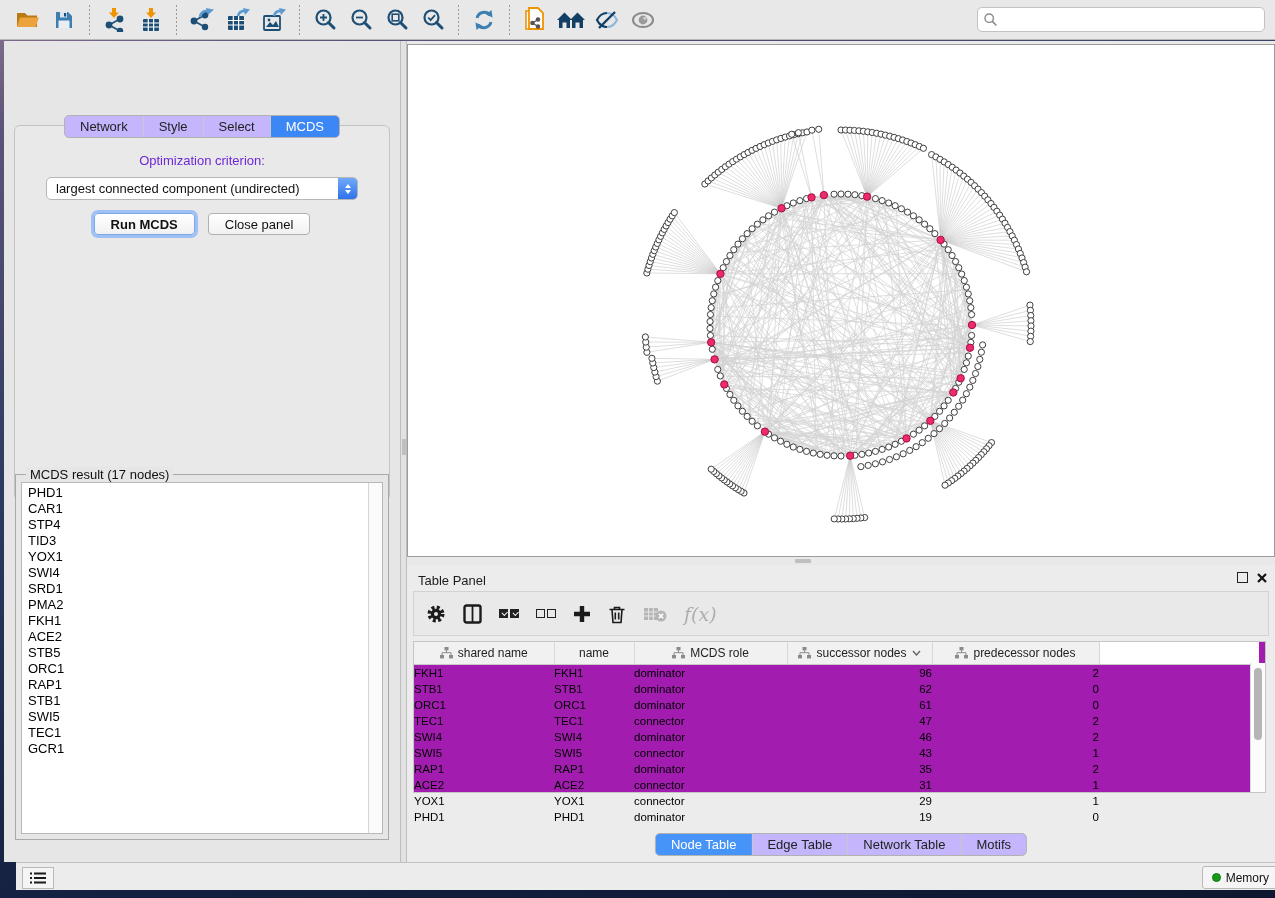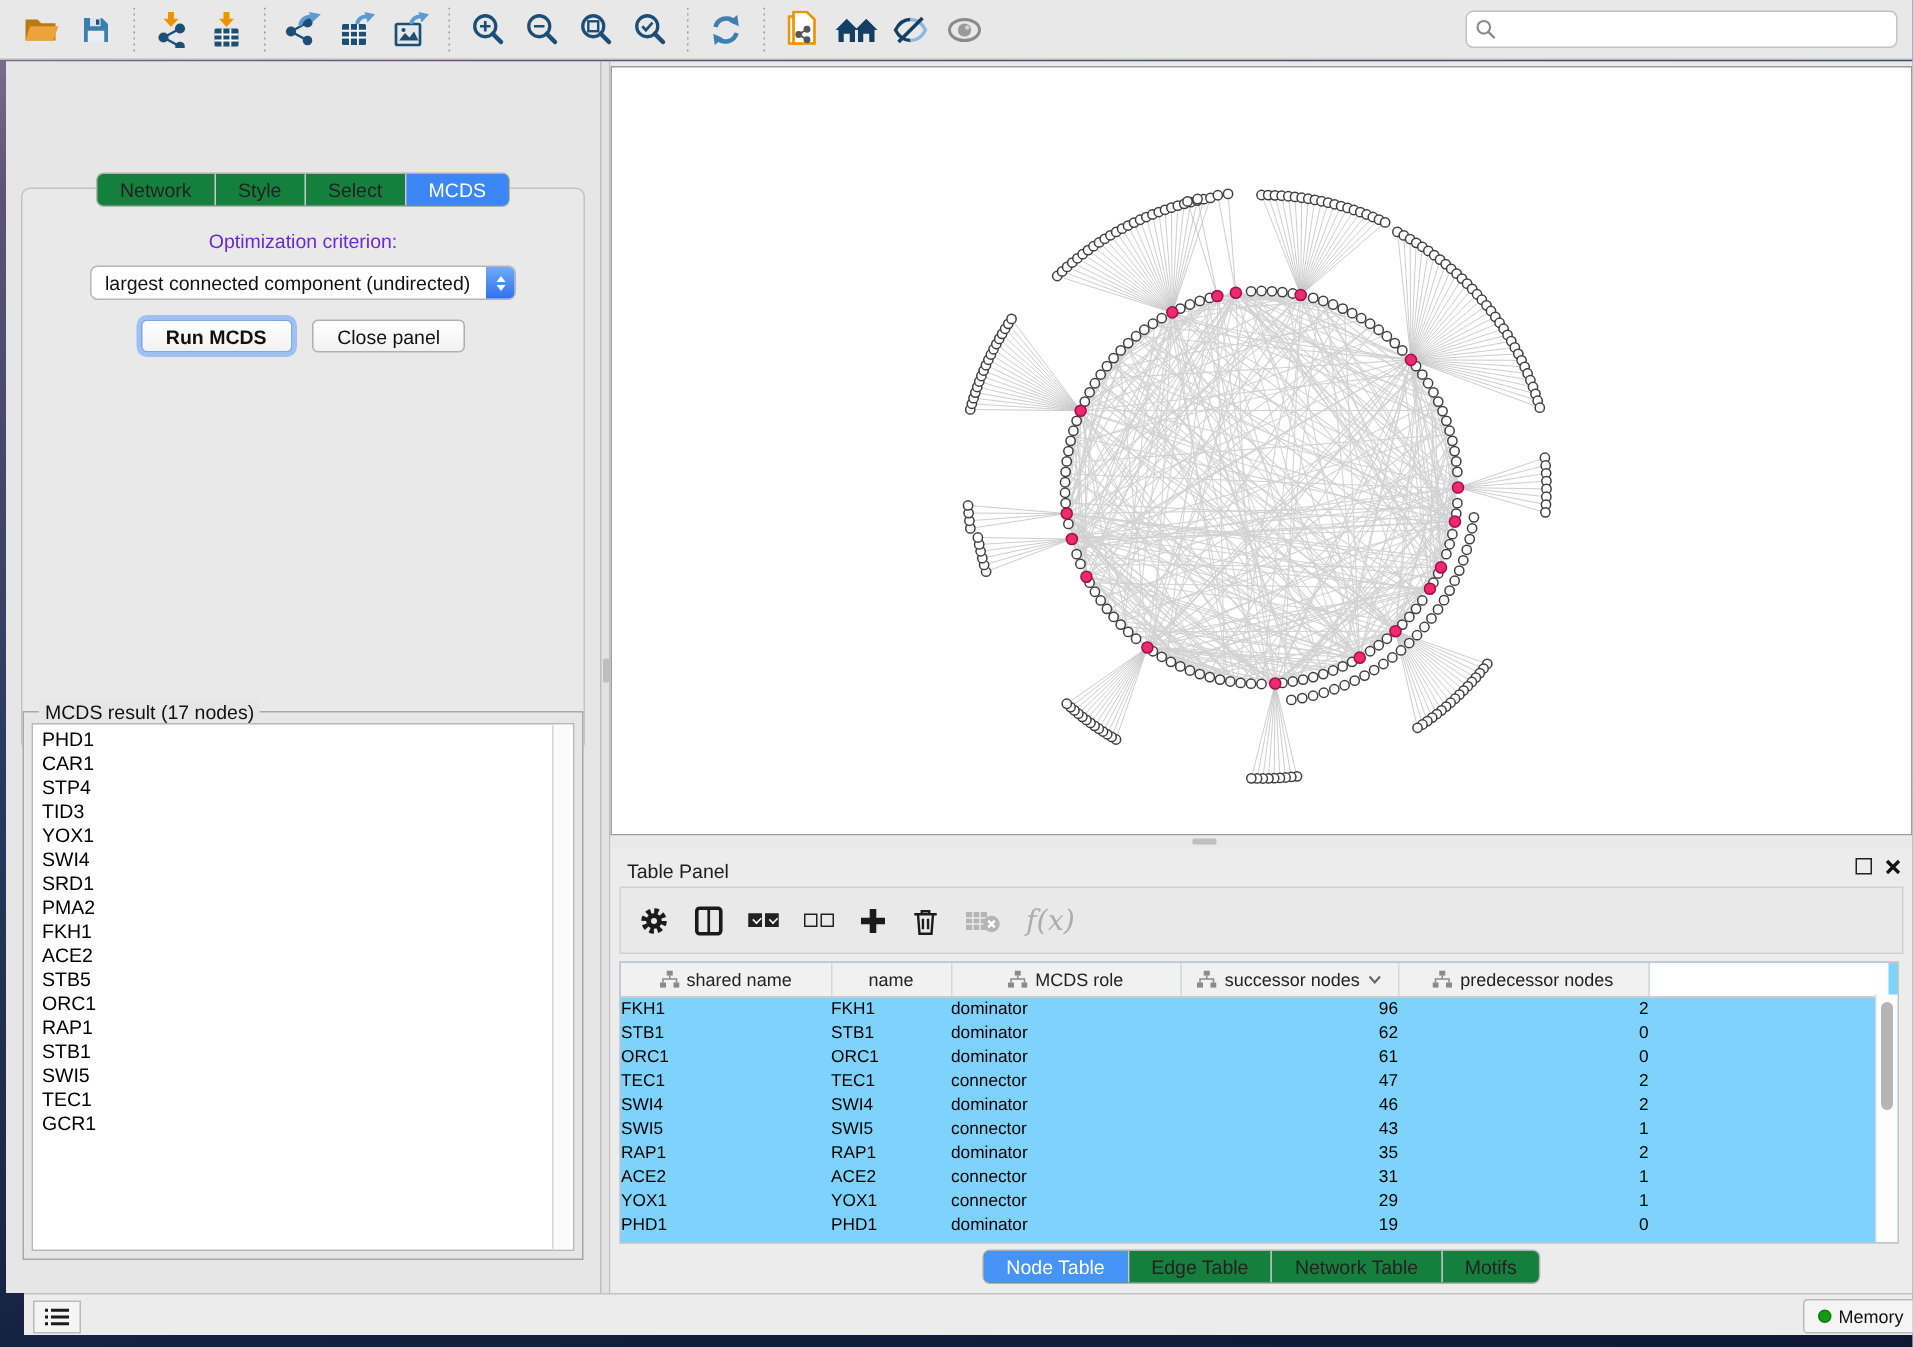--- a/index.html
+++ b/index.html
@@ -24,30 +24,30 @@
   .desk-left,.desk-bottom{background:transparent;}
   
   .main{position:absolute;left:4px;top:41px;width:1271px;height:821px;background:#e9e9e9;}
   
   .control-panel{position:absolute;left:0;top:0;width:396px;height:821px;background:#e6e6e6;}
   .panel-titlebar{position:absolute;left:0;top:0;width:100%;height:26px;}
   .panel-title{position:absolute;left:11px;top:8px;font-size:13px;color:#1c1c1c;}
   .panel-icons{position:absolute;right:8px;top:7px;display:flex;gap:9px;align-items:center;}
   .float-ic{width:9px;height:9px;border:1.5px solid #222;}
   .close-ic svg{display:block;}
-  .seg-tabs{position:absolute;left:50%;transform:translateX(-50%);display:flex;height:21px;background:#15803d;
+  .seg-tabs{position:absolute;left:50%;transform:translateX(-50%);display:flex;height:21px;background:#c4b5fd;
     border:1px solid #b2b2b2;border-radius:5px;overflow:hidden;font-size:13px;color:#222;z-index:3;}
   .seg-tabs .seg{padding:0 15px;line-height:21px;border-left:1px solid #c9c9c9;cursor:default;white-space:nowrap;}
   .seg-tabs .seg:first-child{border-left:none;}
   .seg-tabs .seg.active{background:#3c87f6;color:#fff;}
   .cp-tabs{top:74px;}
   .cp-inner{position:absolute;left:10px;top:84px;width:374px;height:374px;background:#e9e9e9;
     border:1px solid #c3c3c3;border-radius:6px;}
   .opt-label{margin-top:27px;text-align:center;font-size:13px;color:#6d28d9;}
-  .dropdown{margin:9px auto 0;width:284px;height:23px;background:#fff;border:1px solid #b6b6b6;border-radius:5px;
+  .dropdown{margin:9px auto 0;width:312px;height:23px;background:#fff;border:1px solid #b6b6b6;border-radius:5px;
     display:flex;align-items:center;box-sizing:border-box;position:relative;}
   .dropdown .dd-text{flex:1;font-size:13px;padding-left:9px;color:#111;white-space:nowrap;overflow:hidden;}
   .dd-cap{width:19px;height:21px;border-radius:0 4px 4px 0;background:linear-gradient(#71aaf9,#2e71ec);
     display:flex;flex-direction:column;align-items:center;justify-content:center;gap:2px;}
   .dd-cap .up{width:0;height:0;border-left:3.5px solid transparent;border-right:3.5px solid transparent;border-bottom:4px solid #fff;}
   .dd-cap .dn{width:0;height:0;border-left:3.5px solid transparent;border-right:3.5px solid transparent;border-top:4px solid #fff;}
   .btn-row{margin-top:13px;display:flex;justify-content:center;gap:13px;}
   .mac-btn{height:22px;padding:0 16px;background:linear-gradient(#ffffff,#f1f1f1);border:1px solid #b0b0b0;
     border-radius:4px;font-size:13px;color:#111;display:flex;align-items:center;font-family:inherit;}
   .mac-btn.focus{box-shadow:0 0 0 3px rgba(106,166,255,.6);border-color:#7aa8e8;font-weight:bold;}
@@ -72,21 +72,21 @@
   .lights{position:absolute;left:9px;top:5px;display:flex;gap:7px;}
   .light{width:10px;height:10px;border-radius:50%;}
   .net-title{text-align:center;font-size:12px;font-weight:700;color:#222;line-height:19px;}
   .net-canvas{position:absolute;left:0;top:19px;width:866px;height:492px;background:#fff;}
   
   .table-panel{position:absolute;left:0;top:524px;width:868px;height:297px;background:#ececec;}
   .tp-toolbar{position:absolute;left:6px;top:26px;right:6px;height:45px;background:#e9e9e9;border:1px solid #d2d2d2;
     display:flex;align-items:center;padding:0 12px;box-sizing:border-box;gap:17px;}
   .tpbtn{display:flex;align-items:center;justify-content:center;}
   .fx{font-family:"DejaVu Serif","Liberation Serif",serif;font-style:italic;font-size:19px;color:#adadad;}
-  .tbl-wrap{position:absolute;left:6px;top:76px;right:9px;height:188px;background:#7dd3fc;border:1px solid #c5c5c5;box-sizing:border-box;}
+  .tbl-wrap{position:absolute;left:6px;top:76px;right:9px;height:152px;background:#a21caf;border:1px solid #c5c5c5;box-sizing:border-box;}
   table.grid{border-collapse:collapse;table-layout:fixed;width:845px;font-size:11.5px;color:#000;}
   table.grid th{height:20px;background:#f1f1f1;border-right:1px solid #d8d8d8;border-bottom:1px solid #c9c9c9;
     font-weight:400;font-size:12px;color:#222;}
   table.grid th .hwrap{display:flex;align-items:center;justify-content:center;gap:5px;}
   table.grid td{height:16px;padding:0;white-space:nowrap;overflow:hidden;}
   td.c0{padding-left:14px;}
   td.c1{padding-left:9px;}
   td.c2{padding-left:9px;}
   td.c3{text-align:right;padding-right:11px;}
   td.c4{text-align:right;padding-right:8px;}

